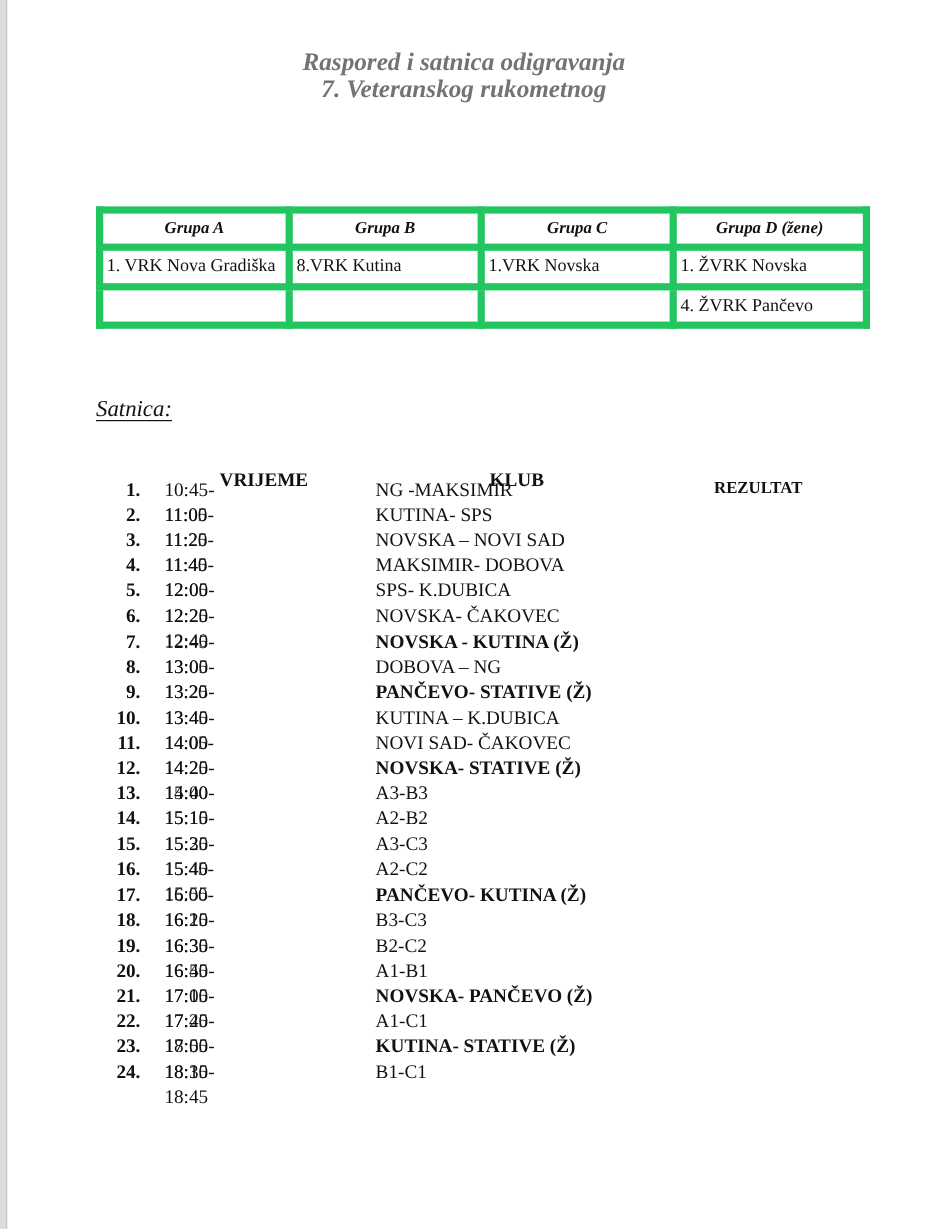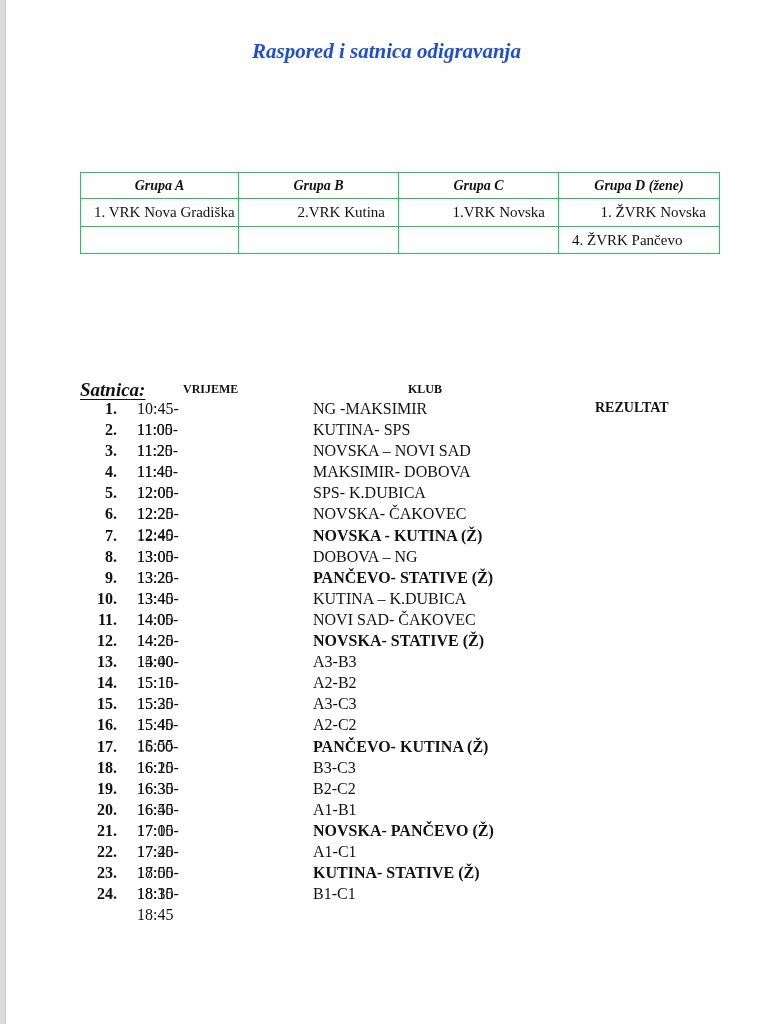--- a/index.html
+++ b/index.html
@@ -2,75 +2,76 @@
 <html><head>
 <meta charset="utf-8">
 <style>
   html, body { margin: 0; padding: 0; }
   body {
     width: 773px; height: 1024px; background: #ffffff; position: relative; overflow: hidden;
     font-family: "Liberation Serif", "DejaVu Serif", serif; color: #111;
   }
   .left-edge { position: absolute; left: 0; top: 0; width: 5px; height: 1024px; background: #dcdcdc; border-right: 1px solid #c8c8c8; }
   .title-block { position: absolute; left: 0; width: 773px; top: 40px; text-align: center; }
-  .title-line { font-size: 21px; font-weight: bold; line-height: 22.5px; color: #1d4ed8; }
+  .title-line { font-size: 21px; font-weight: bold; line-height: 22.5px; color: #737373; }
   .title-line.italic { font-style: italic; }
   table.groups {
     position: absolute; left: 80px; top: 172px; width: 639px; border-collapse: collapse;
     font-size: 15px; table-layout: fixed;
   }
   table.groups td, table.groups th {
-    border: 1px solid #22c55e; padding: 0 13px; white-space: nowrap; overflow: hidden; text-align: left; font-weight: normal; font-family: Liberation Serif, serif;
+    border: 6px solid #22c55e; padding: 0 3px; white-space: nowrap; overflow: hidden; text-align: left; font-weight: normal; font-family: Liberation Serif, serif;
   }
   table.groups th { font-weight: bold; font-style: italic; text-align: center; font-size: 14px; height: 25px; }
-  table.groups tr.r1 td { height: 27px; text-align: right; }
+  table.groups tr.r1 td { height: 27px; }
   table.groups tr.r2 td { height: 27px; }
   table.groups tr.r3 td { height: 29px; }
   table.groups tr.r4 td { height: 26px; margin-left: 32px; }
   .satnica-label {
-    position: absolute; left: 80px; top: 331px; font-size: 19px; font-weight: bold; font-style: italic;
-    text-decoration: underline; text-underline-offset: 3px; margin-top: 48px;
-  }
-  .sched-head { position: absolute; top: 382px; font-size: 12px; font-weight: bold; }
+    position: absolute; left: 80px; top: 331px; font-size: 19px; font-weight: normal; font-style: italic;
+    text-decoration: underline; text-underline-offset: 3px;
+  }
+  .sched-head { position: absolute; top: 392px; font-size: 16px; font-weight: bold; }
   .sched-head.h-time { left: 183px; }
   .sched-head.h-club { left: 408px; }
   .sched-head.h-result { left: 595px; font-size: 14px; top: 379px; margin-top: 21px; }
   .schedule { position: absolute; left: 80px; top: 398px; }
   .row { position: relative; height: 21.1px; font-size: 16px; line-height: 21px; }
   .row .num { position: absolute; left: 0; width: 37px; text-align: right; font-weight: bold; }
   .row .time { position: absolute; left: 57px; }
   .row .match { position: absolute; left: 233px; white-space: nowrap; }
   .row .match.bold { font-weight: bold; }
 </style>
 </head>
 <body>
 
 <div class="left-edge"></div>
 
 <div class="title-block">
   <div class="title-line italic">Raspored i satnica odigravanja</div>
+  <div class="title-line italic">7. Veteranskog rukometnog</div>
 </div>
 
 <table class="groups">
   <colgroup>
       <col style="width:158px">
       <col style="width:160px">
       <col style="width:160px">
       <col style="width:161px">
     </colgroup>
   <tbody>
       <tr>
     <th>Grupa A</th>
     <th>Grupa B</th>
     <th>Grupa C</th>
     <th>Grupa D (žene)</th>
   </tr>
   <tr class="r1">
     <td>1. VRK Nova Gradiška</td>
-    <td>2.VRK Kutina</td>
+    <td>8.VRK Kutina</td>
     <td>1.VRK Novska</td>
     <td>1. ŽVRK Novska</td>
   </tr>
   <tr class="r4">
     <td></td>
     <td></td>
     <td></td>
     <td>4. ŽVRK Pančevo</td>
   </tr>
 </tbody>

